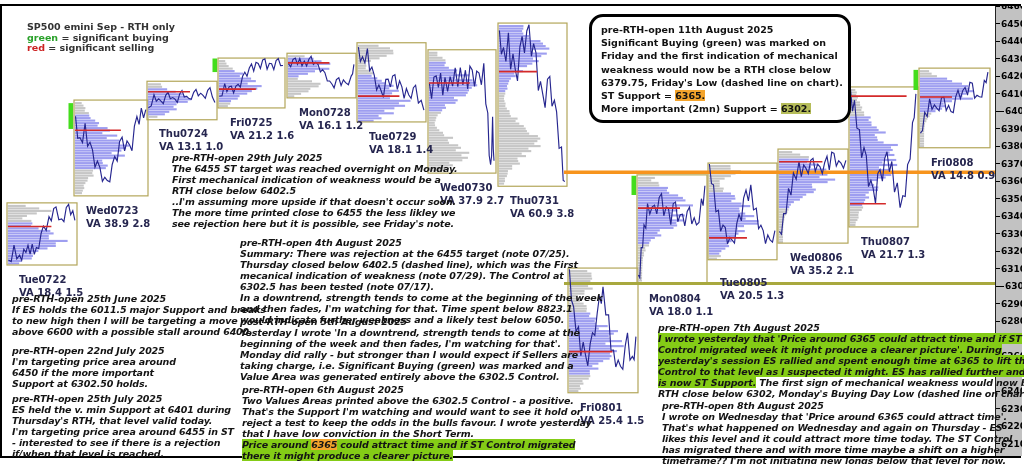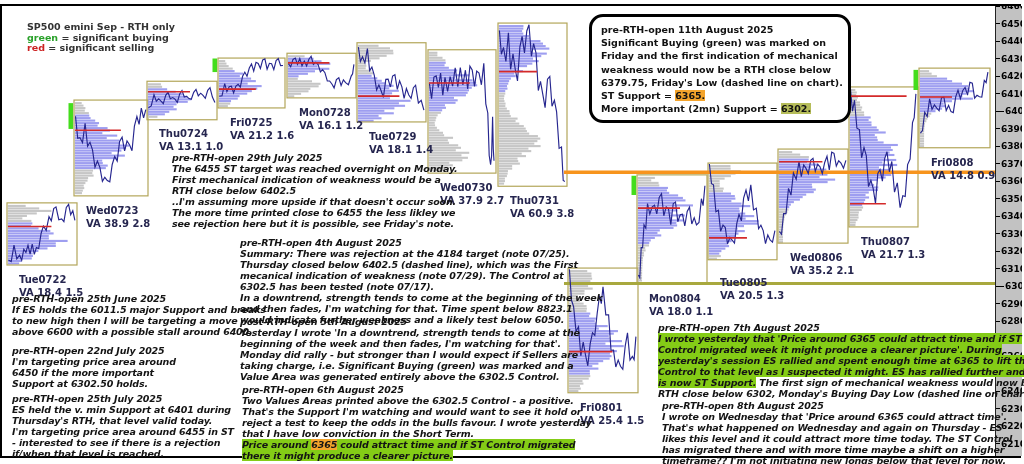--- a/index.html
+++ b/index.html
@@ -790,21 +790,21 @@
         <div class="tline">pre-RTH-open 29th July 2025</div>
         <div class="tline"><span>The 6455 ST target was reached overnight on Monday.</span></div>
         <div class="tline"><span>First mechanical indication of weakness would be a</span></div>
         <div class="tline"><span>RTH close below 6402.5</span></div>
         <div class="tline"><span>..I'm assuming more upside if that doesn't occur soon.</span></div>
         <div class="tline"><span>The more time printed close to 6455 the less likley we</span></div>
         <div class="tline"><span>see rejection here but it is possible, see Friday's note.</span></div>
       </div>
       <div class="ann" style="left: 240px; top: 237px;">
         <div class="tline">pre-RTH-open 4th August 2025</div>
-        <div class="tline"><span>Summary: There was rejection at the 4184 target (note 07/25).</span></div>
+        <div class="tline"><span>Summary: There was rejection at the 6455 target (note 07/25).</span></div>
         <div class="tline"><span>Thursday closed below 6402.5 (dashed line), which was the First</span></div>
         <div class="tline"><span>mecanical indication of weakness (note 07/29). The Control at</span></div>
         <div class="tline"><span>6302.5 has been tested (note 07/17).</span></div>
         <div class="tline"><span>In a downtrend, strength tends to come at the beginning of the week</span></div>
         <div class="tline"><span>and then fades, I'm watching for that. Time spent below 8823.1</span></div>
         <div class="tline"><span>would indicate further weakness and a likely test below 6050.</span></div>
       </div>
       <div class="ann" style="left: 240px; top: 316px;">
         <div class="tline">post-RTH-open 5th August 2025</div>
         <div class="tline"><span>Yesterday I wrote 'In a downtrend, strength tends to come at the</span></div>

